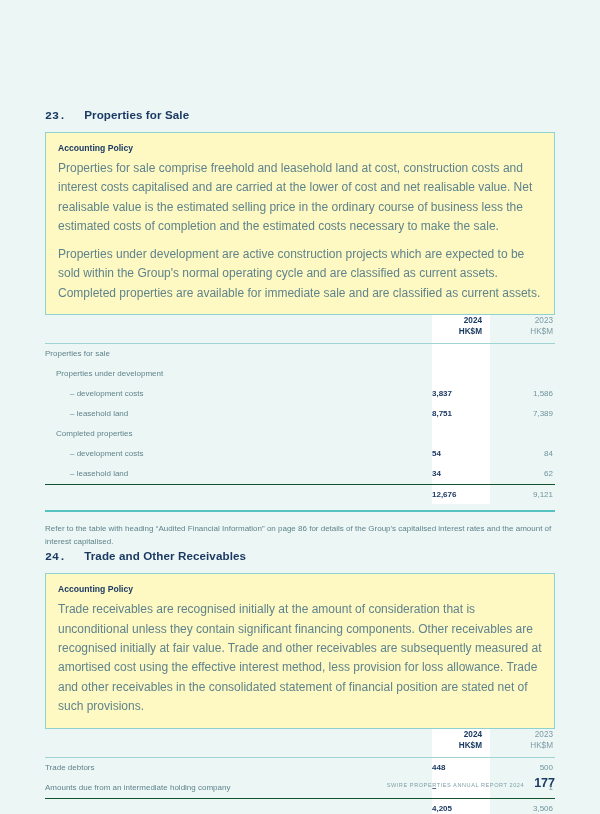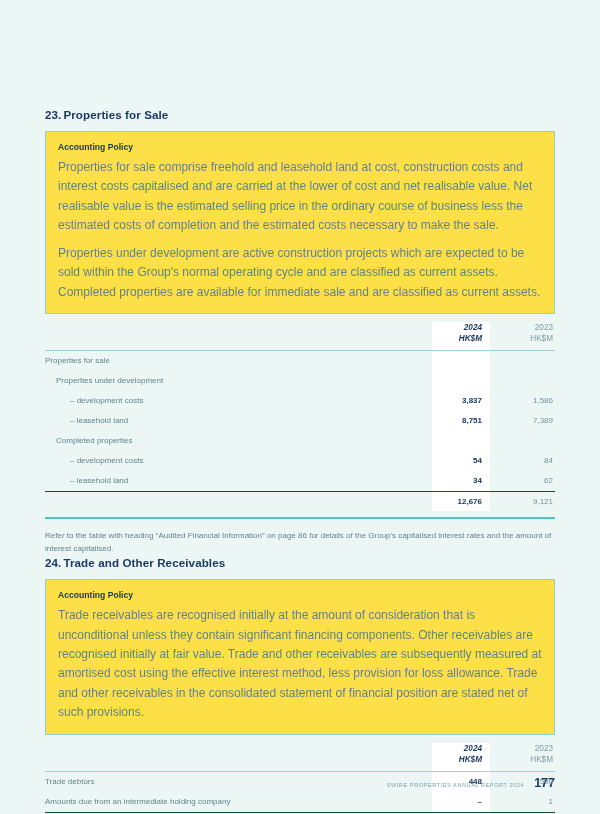--- a/index.html
+++ b/index.html
@@ -24,28 +24,28 @@
   }
 
   
   .section-heading {
     font-size: 11.6px;
     font-weight: bold;
     color: #1b3a63;
     letter-spacing: 0.1px;
     margin-bottom: 10px;
   }
-  .section-heading .num { margin-right: 2px; }
+  .section-heading .num { margin-right: 18px; font-family: Liberation Mono, monospace; }
 
   
   .policy-box {
     border: 1px solid #8fd0d0;
-    background: #fde047;
+    background: #fef9c3;
     padding: 10px 12px 11px 12px;
-    margin-bottom: 8px;
+    margin-bottom: 0;
   }
   .policy-title {
     font-size: 8.6px;
     font-weight: bold;
     color: #1b3a63;
     margin-bottom: 6px;
   }
   .policy-para {
     font-size: 12px;
     line-height: 1.62;
@@ -98,21 +98,20 @@
     text-align: right;
     line-height: 1.38;
     padding-bottom: 3px;
   }
   thead th.lbl { text-align: left; }
   .yr-2024 {
     color: #1b3a63;
     font-weight: bold;
     font-size: 8.2px;
     padding-right: 8px;
-    font-style: italic;
   }
   .yr-2023 {
     color: #7d9aa4;
     font-size: 8.2px;
     padding-right: 2px;
   }
   thead tr.head-rule th {
     border-bottom: 1px solid #9fd4d2;
     height: 3px;
     padding: 0;
@@ -120,21 +119,21 @@
 
   tbody td {
     font-size: 8px;
     line-height: 1;
     padding-top: 6px;
     padding-bottom: 6px;
     color: #5f838c;
   }
   tbody td.lbl { text-align: left; }
   tbody td.v1 {
-    text-align: right;
+    text-align: left;
     color: #1b3a63;
     font-weight: bold;
     padding-right: 8px;
   }
   tbody td.v2 {
     text-align: right;
     color: #6f93 9c;
     color: #6f939c;
     padding-right: 2px;
   }

